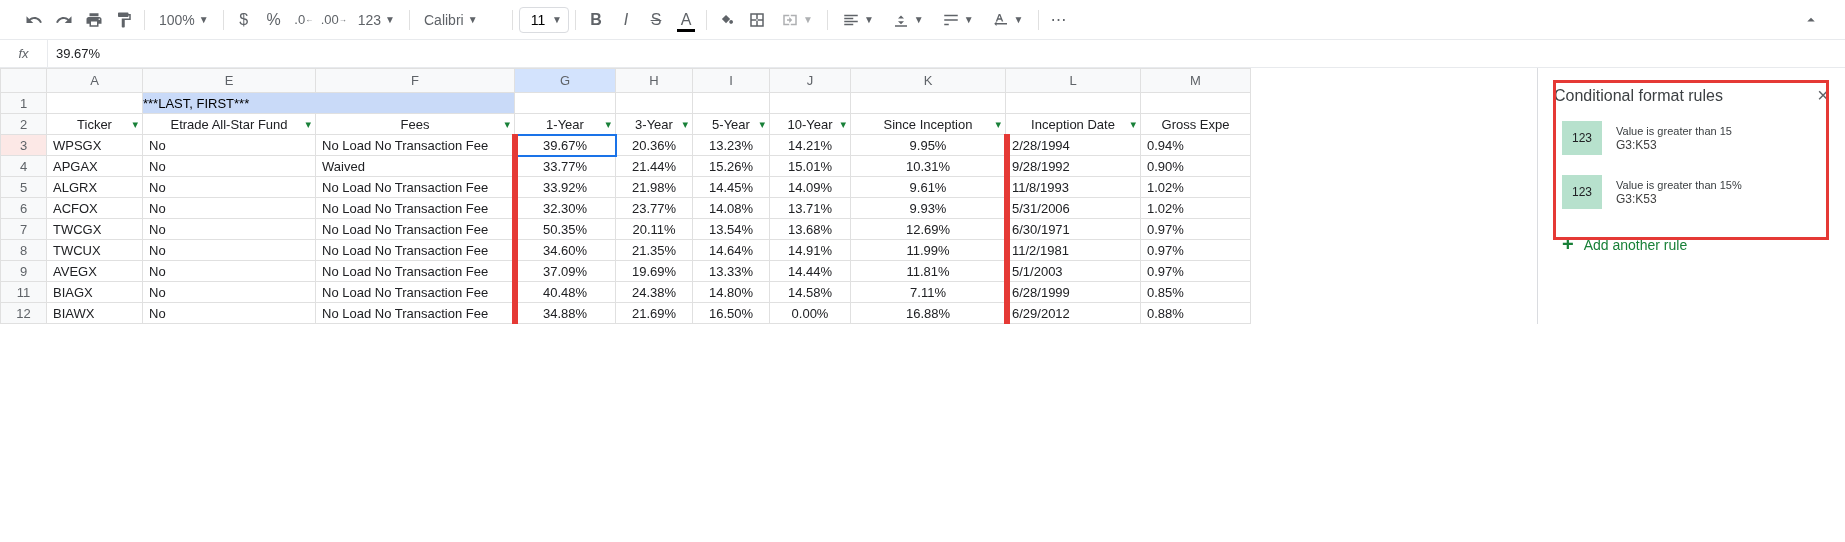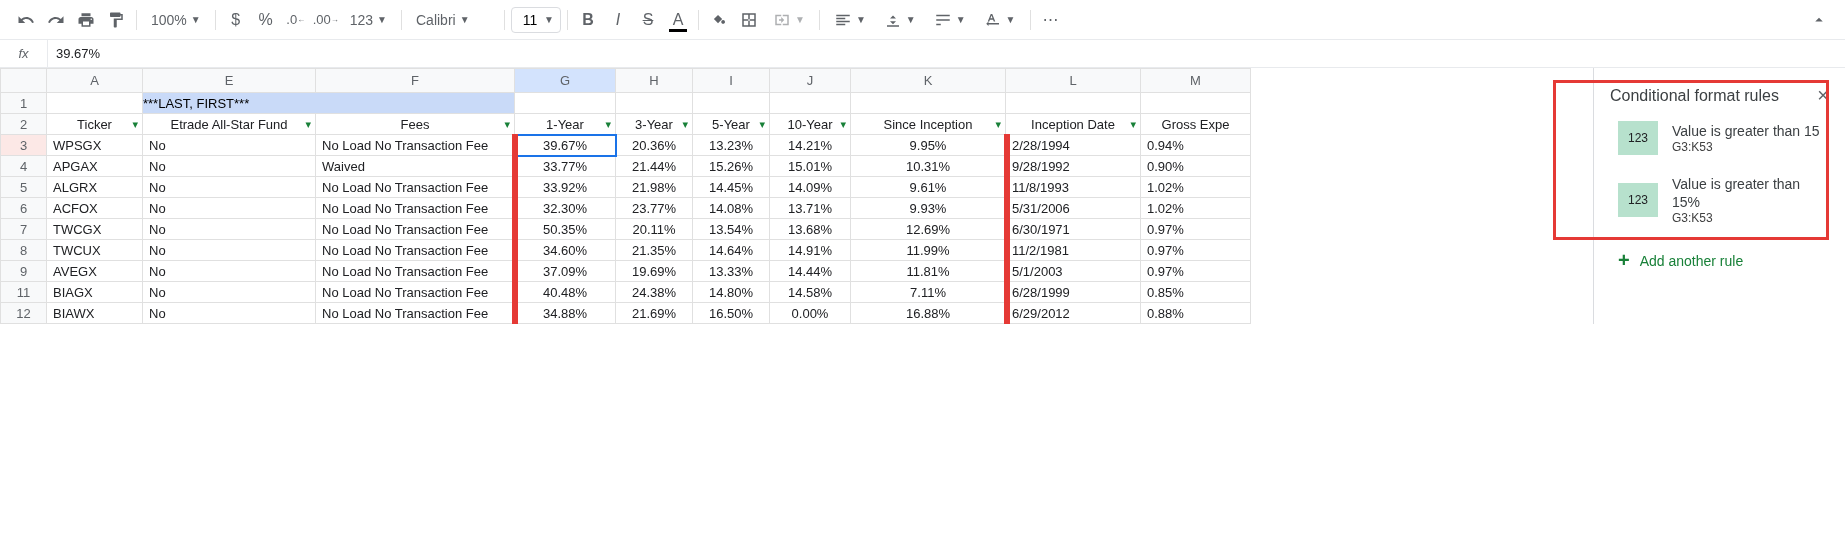--- a/index.html
+++ b/index.html
@@ -1,39 +1,39 @@
 <!DOCTYPE html>
 <html><head>
 <meta charset="utf-8">
 <style>
 * { box-sizing: border-box; margin: 0; padding: 0; }
 body { font-family: Arial, sans-serif; font-size: 13px; color: #202124; background: #fff; overflow: hidden; }
 
 
-.toolbar { display: flex; align-items: center; height: 40px; padding: 0 12px; gap: 2px; border-bottom: 1px solid #e8eaed; }
+.toolbar { display: flex; align-items: center; height: 40px; padding: 0 20px; gap: 2px; border-bottom: 1px solid #e8eaed; }
 .tbtn { width: 28px; height: 28px; display: flex; align-items: center; justify-content: center; border-radius: 4px; cursor: pointer; color: #5f6368; font-size: 16px; }
 .tsep { width: 1px; height: 20px; background: #e0e0e0; margin: 0 4px; }
 .tdrop { display: flex; align-items: center; height: 28px; padding: 0 8px; gap: 4px; cursor: pointer; border-radius: 4px; color: #5f6368; font-size: 14px; }
 .caret { font-size: 10px; color: #5f6368; }
 .font-name { min-width: 90px; }
 .font-size-box { display: flex; align-items: center; border: 1px solid #dadce0; border-radius: 4px; height: 26px; padding: 0 6px; width: 50px; justify-content: space-between; }
 .font-size-box input { border: none; width: 24px; text-align: center; font-size: 14px; outline: none; }
 .text-color { position: relative; }
 .text-color::after { content: ''; position: absolute; bottom: 2px; left: 5px; right: 5px; height: 3px; background: #000; }
 .collapse-btn { margin-left: auto; }
 
 
 .formula-bar { display: flex; align-items: center; height: 28px; border-bottom: 1px solid #e8eaed; }
 .fx-label { width: 48px; text-align: center; font-style: italic; color: #5f6368; font-size: 13px; border-right: 1px solid #e8eaed; height: 100%; display: flex; align-items: center; justify-content: center; }
 .formula-input { flex: 1; padding: 0 8px; font-size: 13px; }
 
 
 .main { display: flex; height: calc(100% - 68px); }
 .sheet-area { flex: 1; overflow: hidden; position: relative; }
-.side-panel { width: 252px; border-left: 1px solid #dadce0; padding: 16px; background: #fff; }
+.side-panel { width: 308px; border-left: 1px solid #dadce0; padding: 16px; background: #fff; }
 
 
 .grid { border-collapse: collapse; table-layout: fixed; }
 .grid th, .grid td { border: 1px solid #e0e0e0; height: 21px; font-size: 13px; font-weight: normal; }
 .col-hdr { background: #f8f9fa; color: #5f6368; text-align: center; height: 24px !important; font-size: 11px; }
 .row-hdr { background: #f8f9fa; color: #5f6368; text-align: center; width: 46px; font-size: 11px; }
 .corner { background: #f8f9fa; width: 46px; }
 .selected-col { background: #d3e3fd !important; }
 .selected-row-hdr { background: #fce8e6 !important; }
 
@@ -45,21 +45,21 @@
 
 .active-cell { outline: 2px solid #1a73e8; outline-offset: -1px; position: relative; z-index: 2; }
 
 .red-box-v { position: absolute; border-left: 3px solid #e53935; border-right: 3px solid #e53935; pointer-events: none; z-index: 5; }
 
 
 .panel-title { font-size: 16px; color: #3c4043; margin-bottom: 4px; display: flex; justify-content: space-between; align-items: center; }
 .panel-close { cursor: pointer; font-size: 20px; color: #5f6368; font-weight: normal; }
 .rule-card { display: flex; align-items: center; gap: 14px; padding: 10px 8px; border-radius: 4px; cursor: pointer; }
 .rule-swatch { width: 40px; height: 34px; background: #b7e1cd; display: flex; align-items: center; justify-content: center; font-size: 12px; color: #202124; flex-shrink: 0; }
-.rule-text { font-size: 14px; color: #3c4043; line-height: 1.3; }
+.rule-text { font-size: 11px; color: #3c4043; line-height: 1.3; }
 .rule-range { font-size: 12px; color: #404040; }
 .add-rule { display: flex; align-items: center; gap: 10px; color: #188038; font-size: 14px; padding: 14px 8px; cursor: pointer; font-weight: 500; }
 .add-rule-plus { font-size: 20px; font-weight: bold; }
 
 svg { display: block; }
 </style>
 </head>
 <body>
 
 <div class="toolbar">

